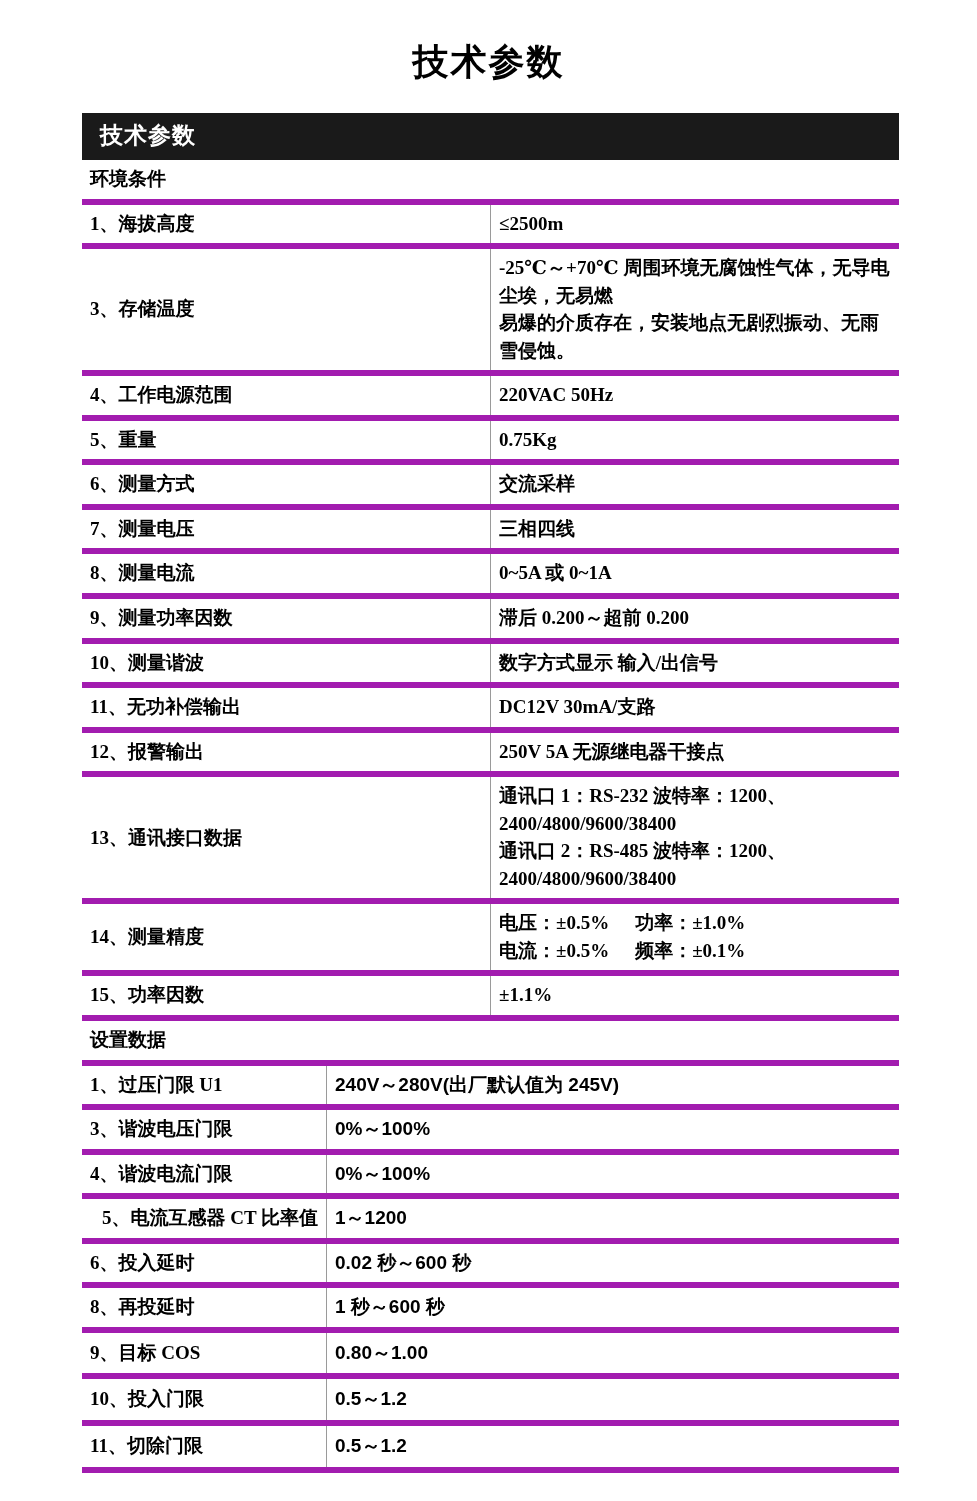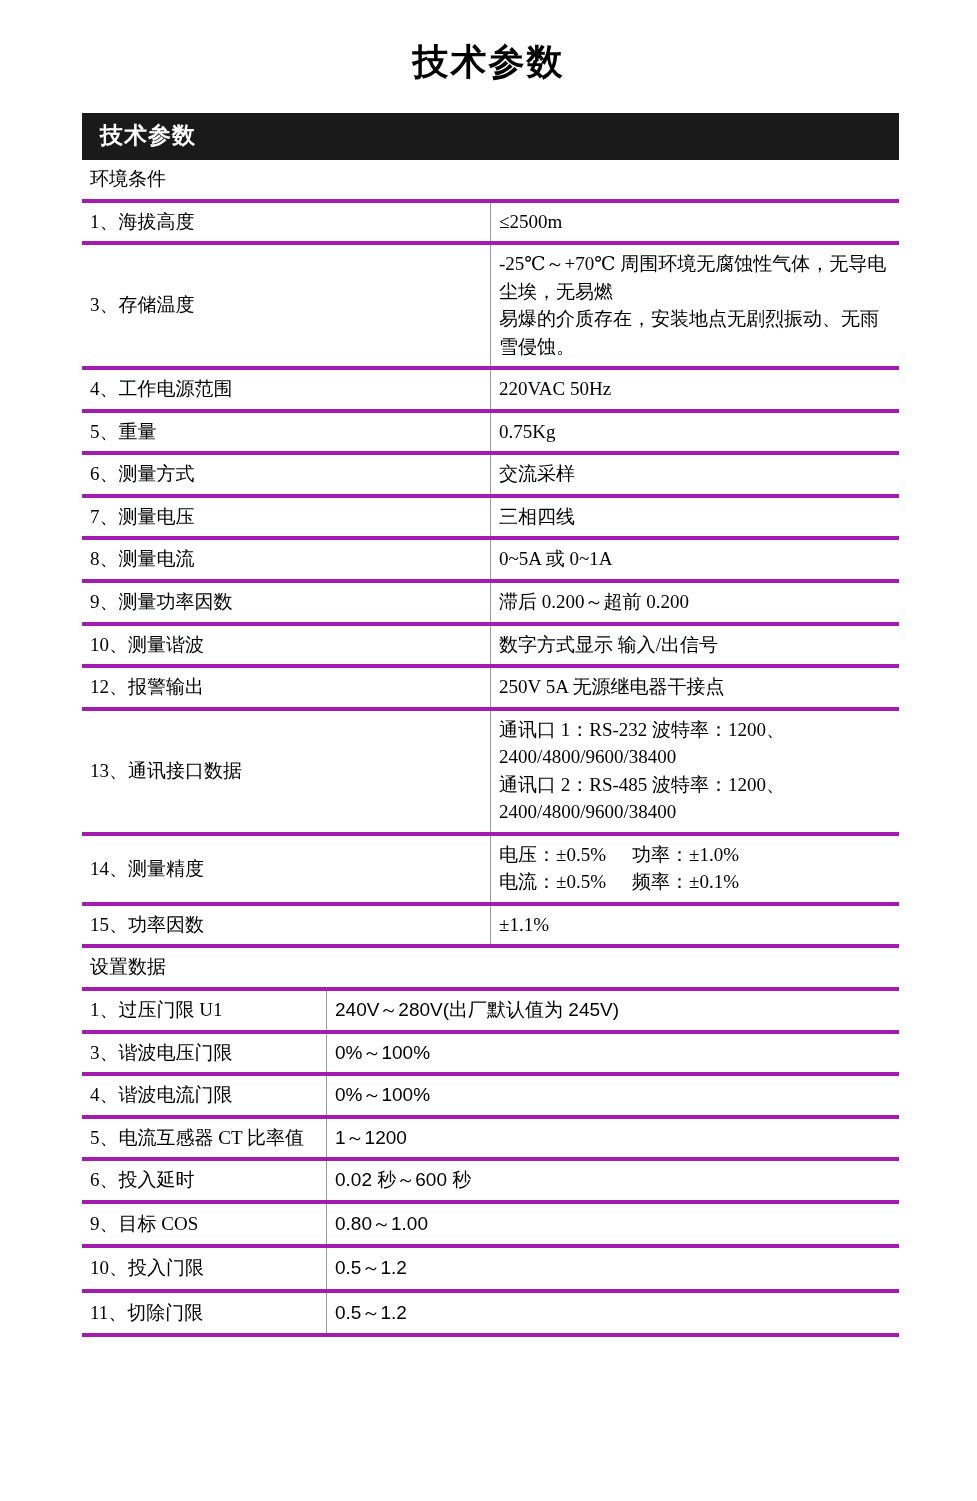--- a/index.html
+++ b/index.html
@@ -38,24 +38,25 @@
     letter-spacing: 1px;
     padding: 7px 0 9px 18px;
   }
   table.spec {
     width: 100%;
     border-collapse: collapse;
     table-layout: fixed;
     font-size: 19px;
   }
   table.spec td {
-    border-bottom: 4px solid #a21caf;
+    border-bottom: 6px solid #a21caf;
     padding: 5px 8px 6px 8px;
     vertical-align: middle;
     line-height: 1.45;
+    font-weight: bold;
   }
   td.label {
     width: 228px;
     padding-left: 16px;
     border-right: 1px solid #9a9a9a;
     white-space: nowrap;
   }
   td.value {
     padding-left: 12px;
   }
@@ -143,20 +144,24 @@
         <td class="label">8、测量电流</td>
         <td class="value">0~5A 或 0~1A</td>
       </tr>
       <tr>
         <td class="label">9、测量功率因数</td>
         <td class="value">滞后 0.200～超前 0.200</td>
       </tr>
       <tr>
         <td class="label">10、测量谐波</td>
         <td class="value">数字方式显示  输入/出信号</td>
+      </tr>
+      <tr>
+        <td class="label">11、无功补偿输出</td>
+        <td class="value">DC12V 30mA/支路</td>
       </tr>
       <tr>
         <td class="label">12、报警输出</td>
         <td class="value">250V  5A 无源继电器干接点</td>
       </tr>
       <tr>
         <td class="label">13、通讯接口数据</td>
         <td class="value">
           <span class="line2">通讯口 1：RS-232 波特率：1200、2400/4800/9600/38400</span>
           <span class="line2">通讯口 2：RS-485 波特率：1200、2400/4800/9600/38400</span>
@@ -195,28 +200,32 @@
       </tr>
       <tr>
         <td class="label">3、谐波电压门限</td>
         <td class="value sans">0%～100%</td>
       </tr>
       <tr>
         <td class="label">4、谐波电流门限</td>
         <td class="value sans">0%～100%</td>
       </tr>
       <tr>
-        <td class="label" style="white-space:normal;">5、电流互感器 CT 比率值</td>
+        <td class="label" style="white-space:normal;text-align:right;">5、电流互感器 CT 比率值</td>
         <td class="value sans">1～1200</td>
       </tr>
       <tr>
         <td class="label">6、投入延时</td>
         <td class="value sans">0.02 秒～600 秒</td>
       </tr>
       <tr>
+        <td class="label">8、再投延时</td>
+        <td class="value sans">1 秒～600 秒</td>
+      </tr>
+      <tr>
         <td class="label tight">9、目标 COS</td>
         <td class="value sans tight">0.80～1.00</td>
       </tr>
       <tr>
         <td class="label tight">10、投入门限</td>
         <td class="value sans tight">0.5～1.2</td>
       </tr>
       <tr>
         <td class="label tight">11、切除门限</td>
         <td class="value sans tight">0.5～1.2</td>

